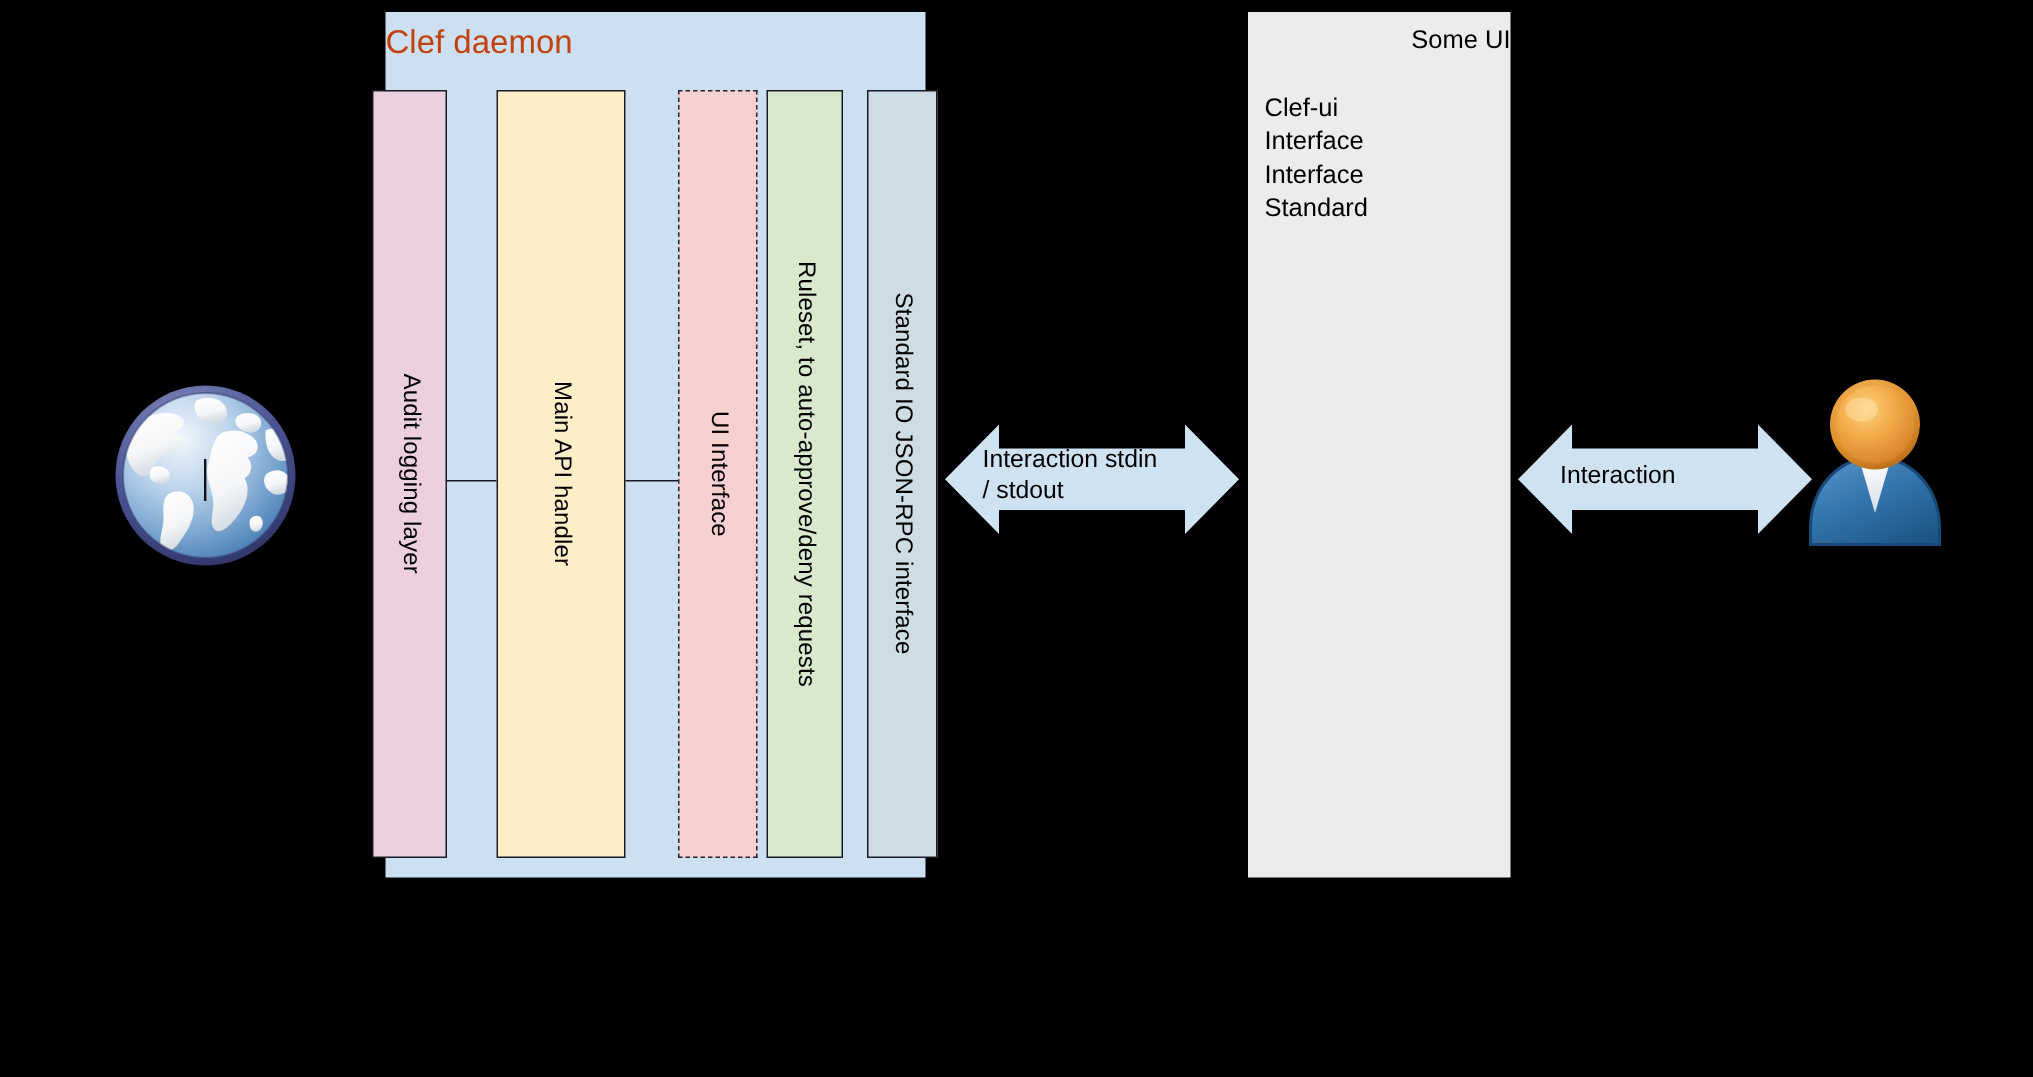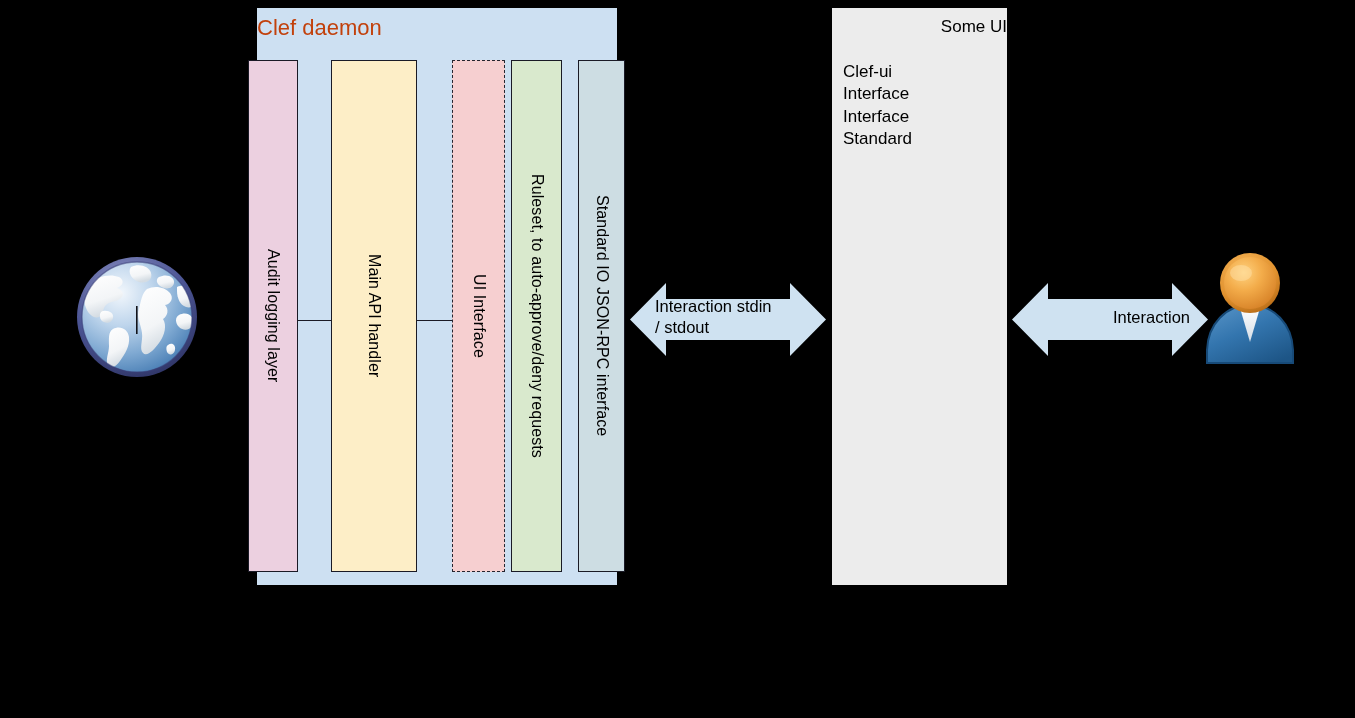--- a/index.html
+++ b/index.html
@@ -126,21 +126,21 @@
   .arrow-label {
     position: absolute;
     font-size: 16.5px;
     color: #000000;
     line-height: 21px;
     white-space: pre-line;
   }
   .arrow-1 { left: 630px; width: 196px; }
   .arrow-1-label { left: 655px; top: 296px; width: 150px; }
   .arrow-2 { left: 1012px; width: 196px; }
-  .arrow-2-label { left: 1040px; top: 307px; width: 150px; text-align: right; }
+  .arrow-2-label { left: 1040px; top: 307px; width: 150px; }
 
   
   .globe-icon {
     position: absolute;
     left: 73px;
     top: 253px;
     width: 128px;
     height: 128px;
   }
 

